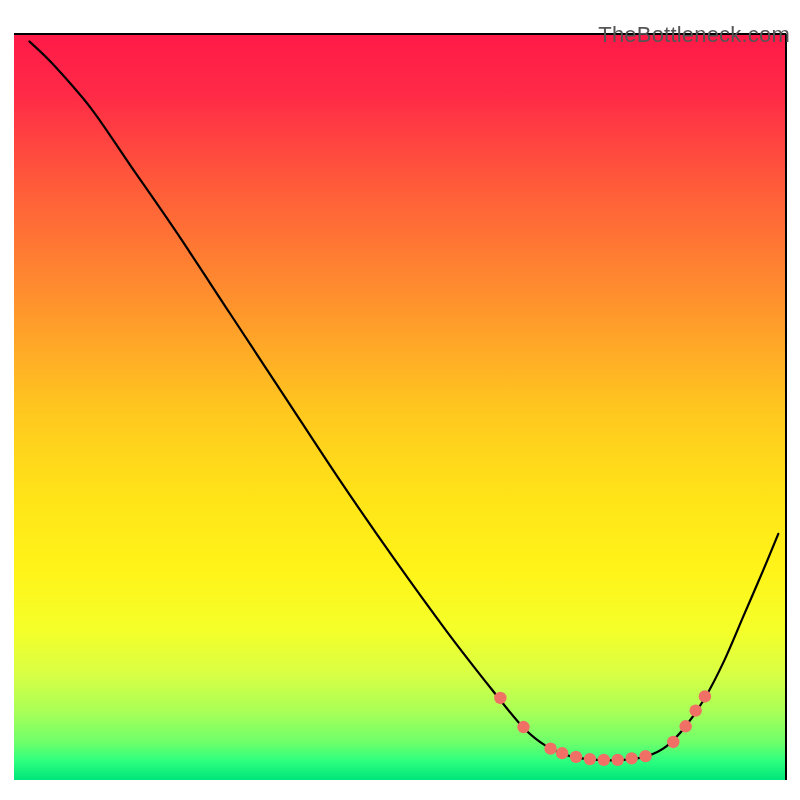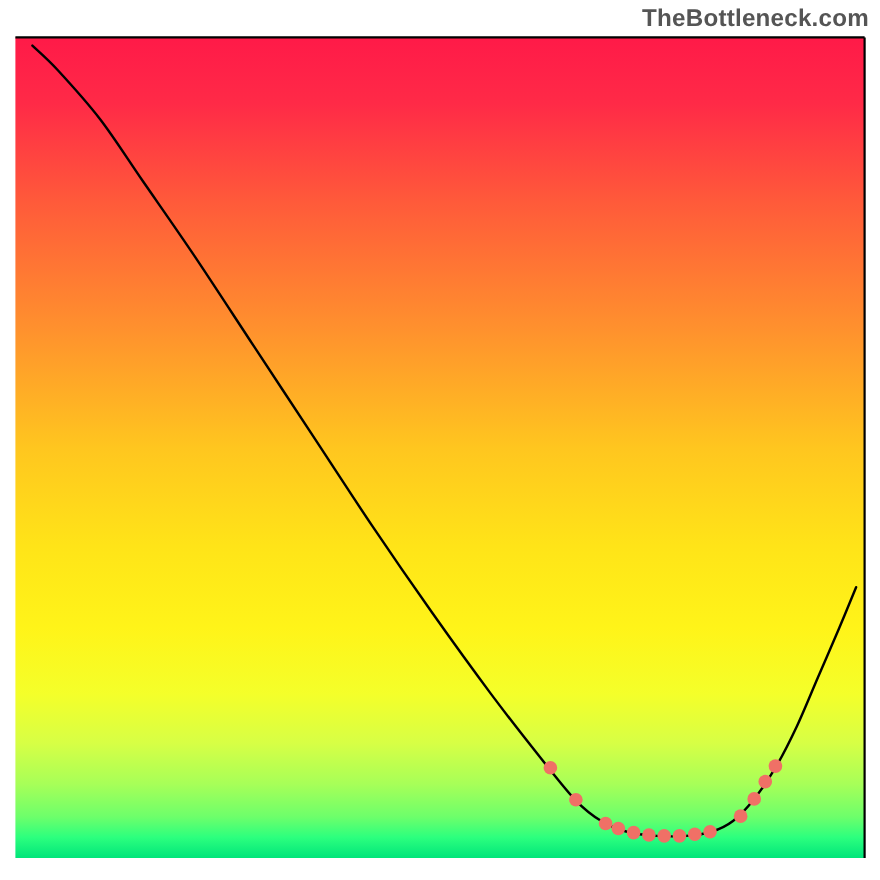--- a/index.html
+++ b/index.html
@@ -11,24 +11,24 @@
     font-family: Arial, Helvetica, sans-serif;
     overflow: hidden;
   }
   .chart-container {
     position: relative;
     width: 800px;
     height: 800px;
   }
   .watermark {
     position: absolute;
-    top: 4px;
+    top: 22px;
     right: 10px;
     font-size: 22px;
-    font-weight: 700;
+    font-weight: 400;
     color: #555555;
     letter-spacing: 0.2px;
     z-index: 10;
   }
   svg.plot {
     position: absolute;
     left: 0;
     top: 0;
   }
 </style>

